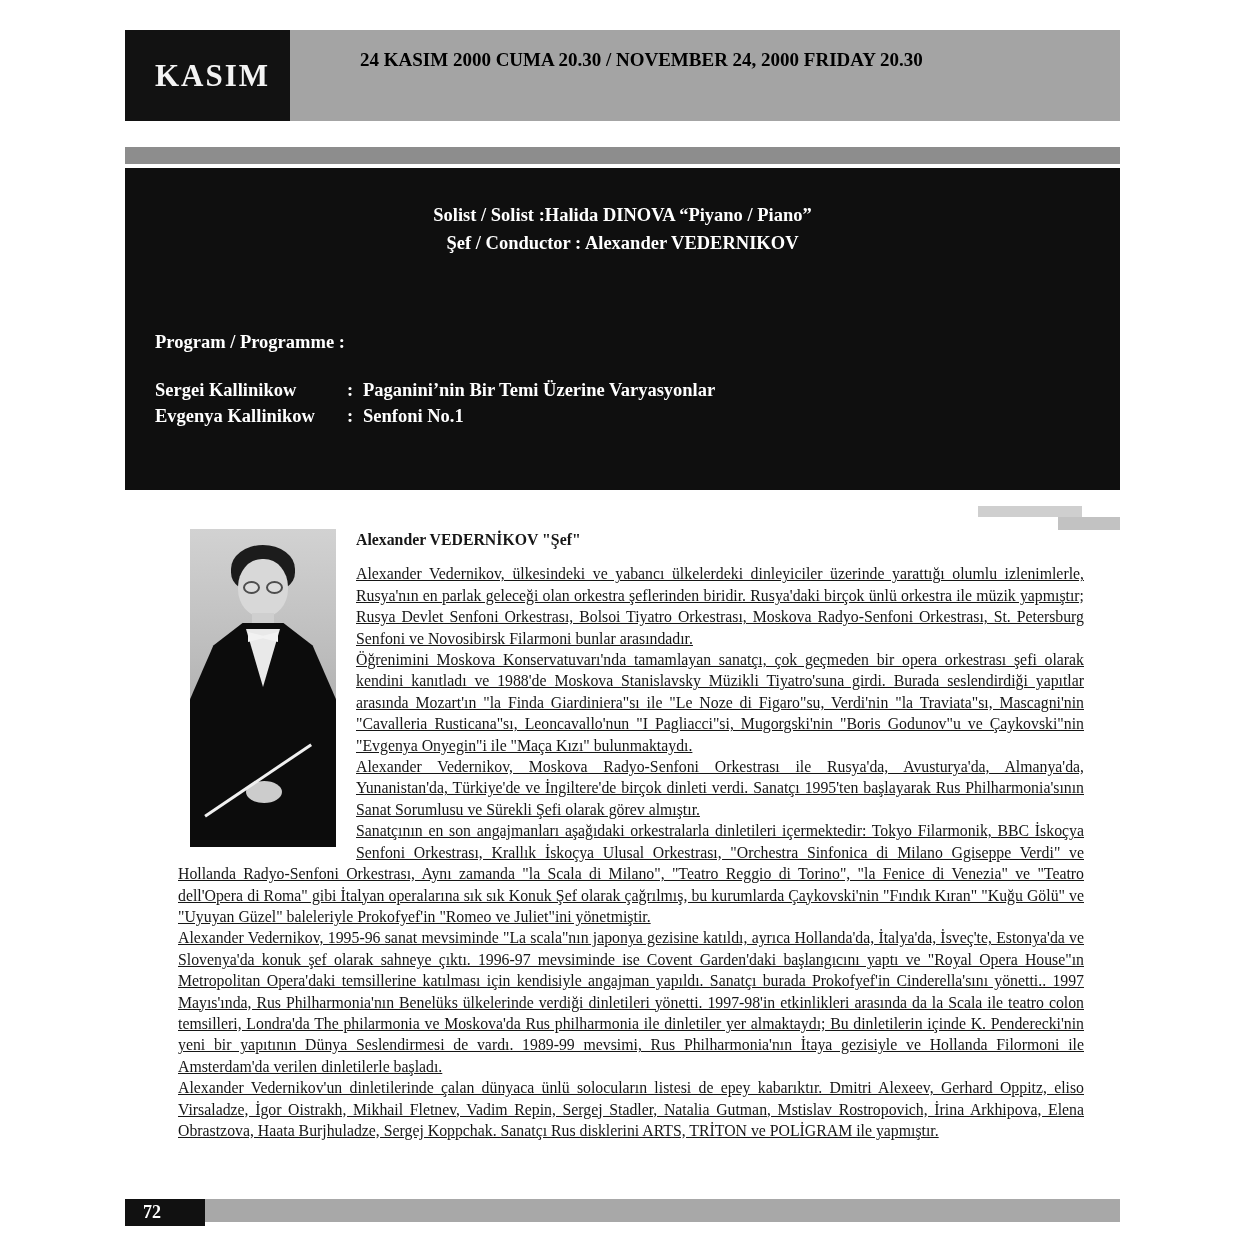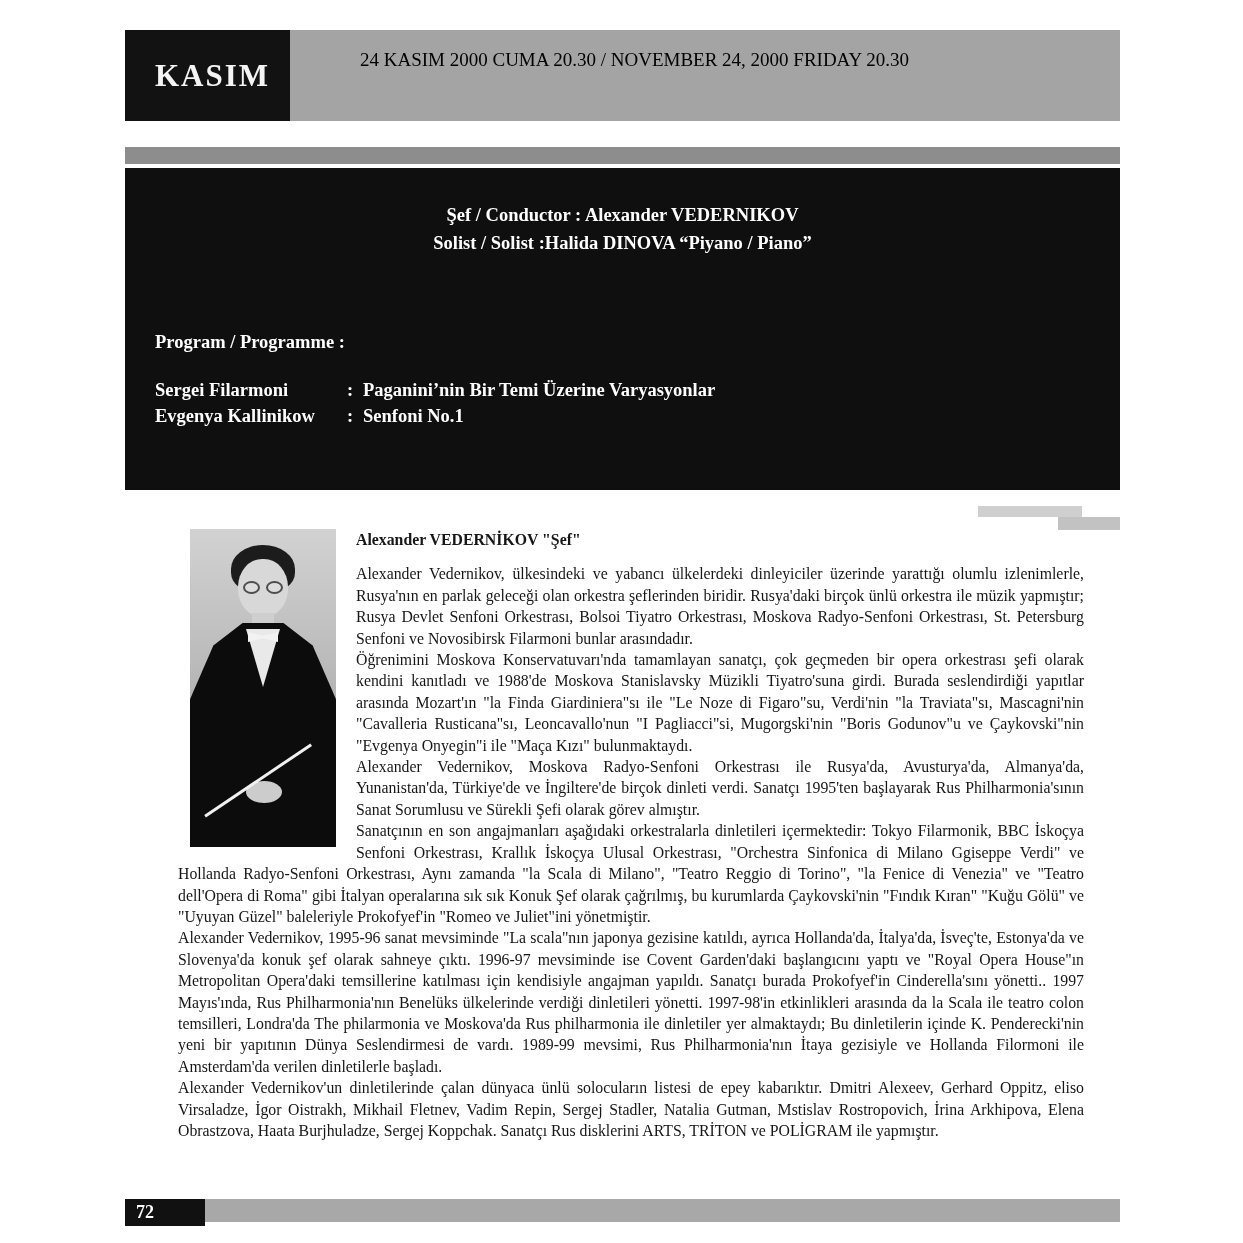--- a/index.html
+++ b/index.html
@@ -18,21 +18,21 @@
     display:flex;
   }
   .kasim-box{
     width:165px; background:#121212; color:#f4f4f4;
     display:flex; align-items:center; justify-content:center;
     font-size:31px; font-weight:bold; letter-spacing:2px;padding-left:10px;
   }
   .date-band{
     flex:1; background:#a4a4a4; color:#000;
     padding:15px 18px 0 70px;
-    font-weight:normal; font-size:19px; line-height:1.62;
+    font-weight:bold; font-size:19px; line-height:1.62;
   }
   .stripe{
     position:absolute; top:147px; left:125px; width:995px; height:17px;
     background:#8d8d8d;
   }
 
   
   .black-panel{
     position:absolute; top:168px; left:125px; width:995px; height:322px;
     background:#0f0f0f; color:#ffffff;
@@ -56,21 +56,21 @@
   .artifact-2{ top:517px; left:1058px; width:62px; height:13px; background:#c2c2c2; }
 
   
   .bio{
     position:absolute; top:527px; left:178px; width:906px;
     font-size:15.8px; line-height:21.4px; text-align:justify;
   }
   .bio-heading{
     font-size:15.8px; font-weight:bold; margin:2px 0 13px 0; text-align:left;
   }
-  .bio p{ margin:0; }
+  .bio p{ margin:0;text-decoration:underline; }
 
   
   .photo{
     float:left; width:146px; height:318px;
     margin:2px 20px 6px 12px;
     position:relative; overflow:hidden;
     background:linear-gradient(180deg,#d2d2d2 0%,#bcbcbc 40%,#949494 100%);
   }
   .ph-hair{ position:absolute; top:16px; left:41px; width:64px; height:48px;
     background:#1c1c1c; border-radius:50% 50% 42% 42%; }
@@ -97,44 +97,44 @@
     background:#f0f0f0; transform:rotate(-34deg); }
 
   
   .footer{
     position:absolute; top:1199px; left:125px; width:995px; height:27px;
     display:flex;
   }
   .page-num-box{
     width:80px; background:#111111; color:#ffffff;
     font-weight:bold; font-size:18px;
-    display:flex; align-items:center; padding-left:11px;
+    display:flex; align-items:center; padding-left:18px;
   }
   .footer-bar{ flex:1; background:#a8a8a8; height:23px; }
 </style>
 </head>
 <body>
 
 <div class="kasim-row">
   <div class="kasim-box">KASIM</div>
   <div class="date-band">
     <div>24 KASIM 2000 CUMA 20.30 / NOVEMBER 24, 2000 FRIDAY 20.30</div>
   </div>
 </div>
 <div class="stripe"></div>
 
 <div class="black-panel">
   <div class="credits">
+    <div>Solist / Solist :Halida DINOVA “Piyano / Piano”</div>
     <div>Şef / Conductor : Alexander VEDERNIKOV</div>
-    <div>Solist / Solist :Halida DINOVA “Piyano / Piano”</div>
   </div>
   <div class="program-heading">Program / Programme :</div>
   <div class="program-rows">
     <div class="prog-row">
-      <span class="prog-composer">Sergei Filarmoni</span><span class="prog-colon">:</span><span class="prog-work">Paganini’nin Bir Temi Üzerine Varyasyonlar</span>
+      <span class="prog-composer">Sergei Kallinikow</span><span class="prog-colon">:</span><span class="prog-work">Paganini’nin Bir Temi Üzerine Varyasyonlar</span>
     </div>
     <div class="prog-row">
       <span class="prog-composer">Evgenya Kallinikow</span><span class="prog-colon">:</span><span class="prog-work">Senfoni No.1</span>
     </div>
   </div>
 </div>
 
 <div class="artifact artifact-1"></div>
 <div class="artifact artifact-2"></div>
 

